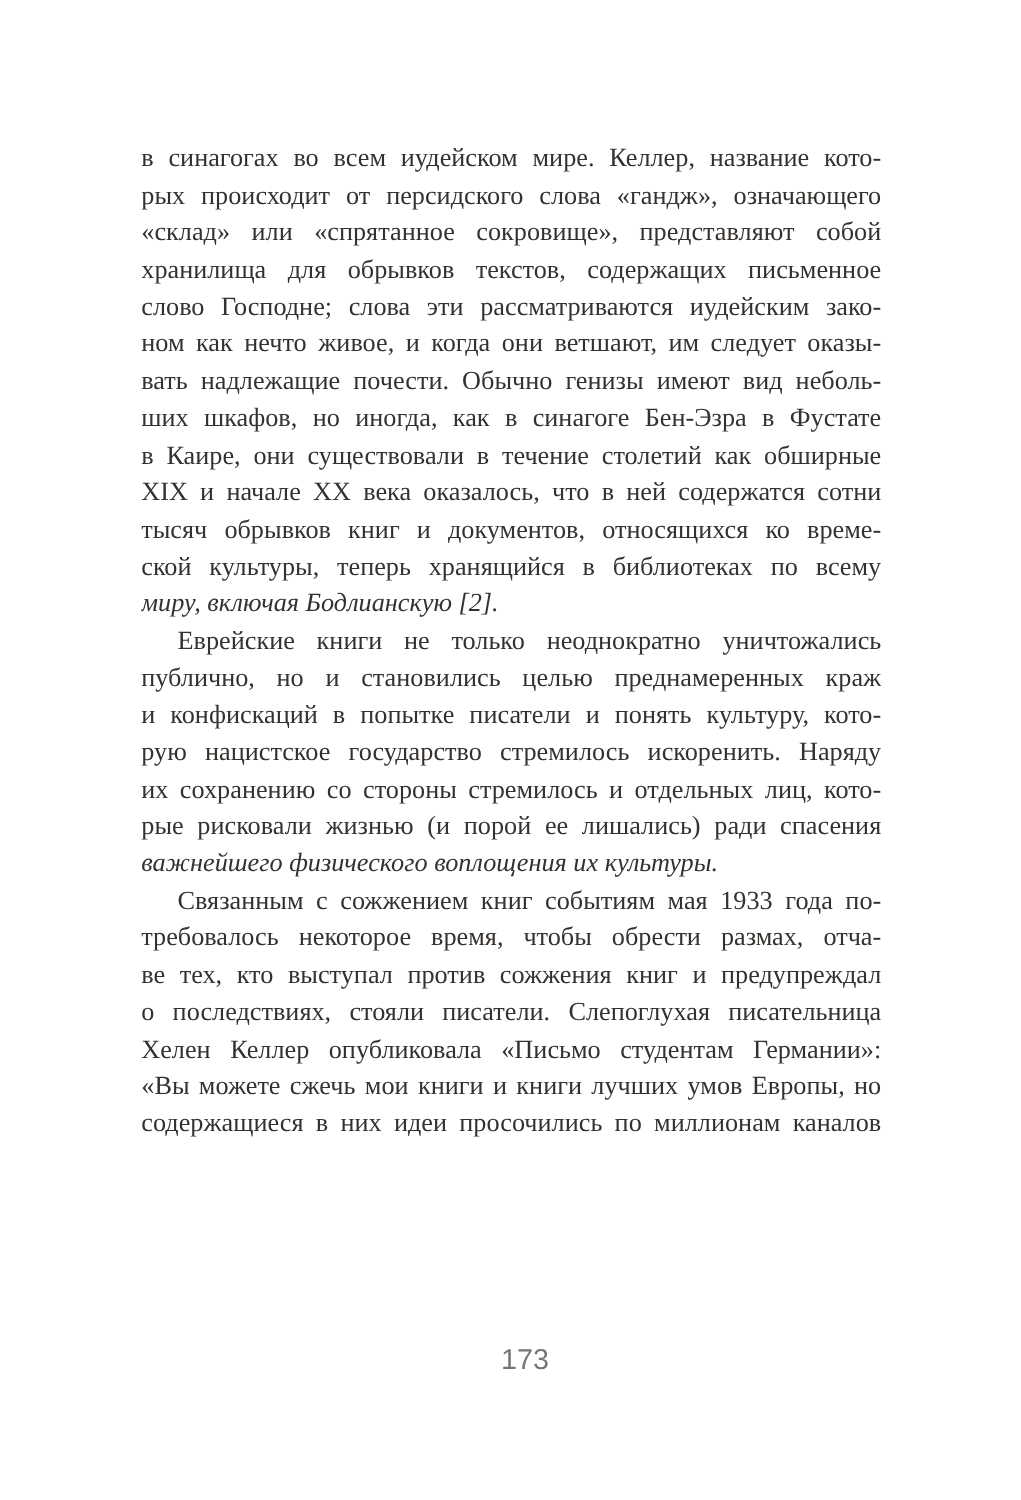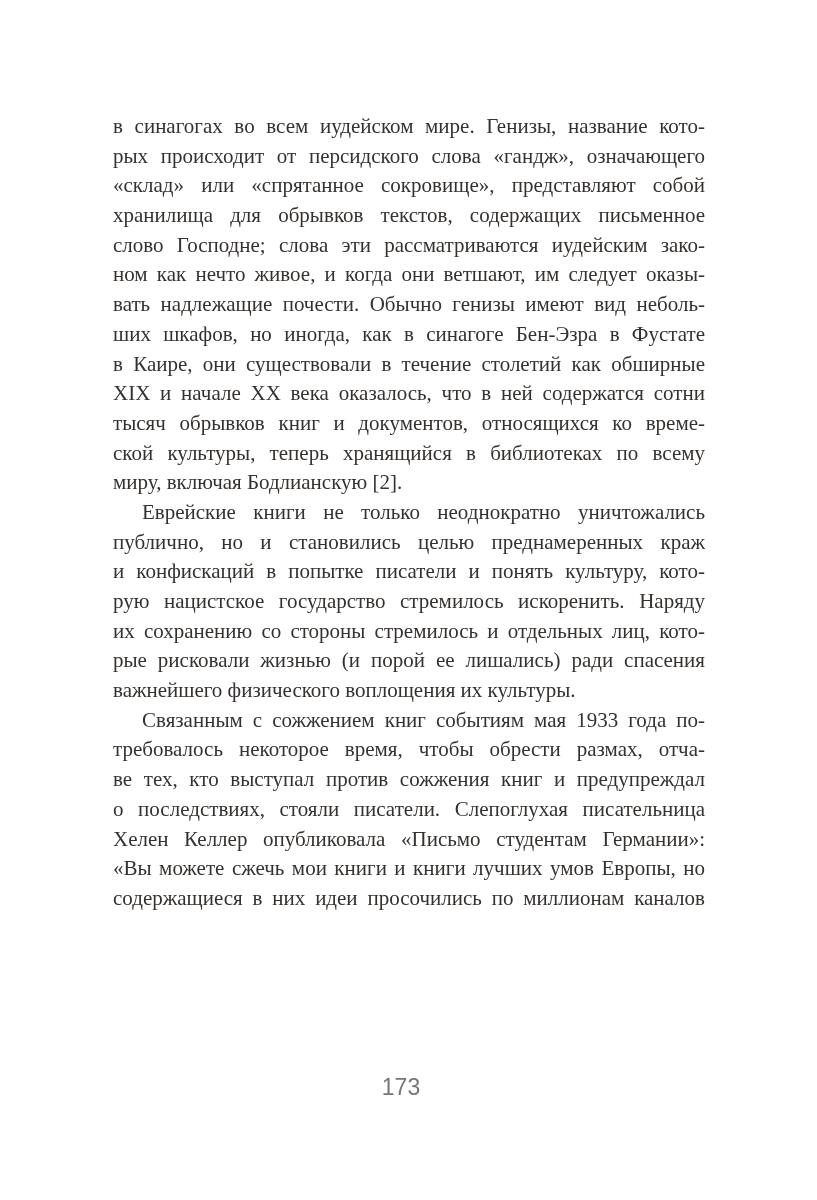--- a/index.html
+++ b/index.html
@@ -25,39 +25,40 @@
     height:29.7px;
     color:var(--text-color);
     text-align:justify;
     text-align-last:justify;
     overflow:hidden;
     white-space:normal;
   }
   .line.para-end{
     text-align:center;
     text-align-last:left;
+    font-style:italic;
   }
   .line.indent{
     text-indent:29px;
   }
   .page-number{
     position:absolute;
-    left:105px;top:1074px;width:592px;
+    left:124px;top:1074px;width:592px;
     text-align:center;
     font-family:"Liberation Sans", sans-serif;
     font-size:23px;
     line-height:26px;
     color:var(--page-num-color);
   }
 </style>
 </head>
 <body>
 
 <main class="text-block">
-    <div class="line">в синагогах во всем иудейском мире. Генизы, название кото-</div>
+    <div class="line">в синагогах во всем иудейском мире. Келлер, название кото-</div>
     <div class="line">рых происходит от персидского слова «гандж», означающего</div>
     <div class="line">«склад» или «спрятанное сокровище», представляют собой</div>
     <div class="line">хранилища для обрывков текстов, содержащих письменное</div>
     <div class="line">слово Господне; слова эти рассматриваются иудейским зако-</div>
     <div class="line">ном как нечто живое, и когда они ветшают, им следует оказы-</div>
     <div class="line">вать надлежащие почести. Обычно генизы имеют вид неболь-</div>
     <div class="line">ших шкафов, но иногда, как в синагоге Бен-Эзра в Фустате</div>
     <div class="line">в Каире, они существовали в течение столетий как обширные</div>
     <div class="line">XIX и начале XX века оказалось, что в ней содержатся сотни</div>
     <div class="line">тысяч обрывков книг и документов, относящихся ко време-</div>

